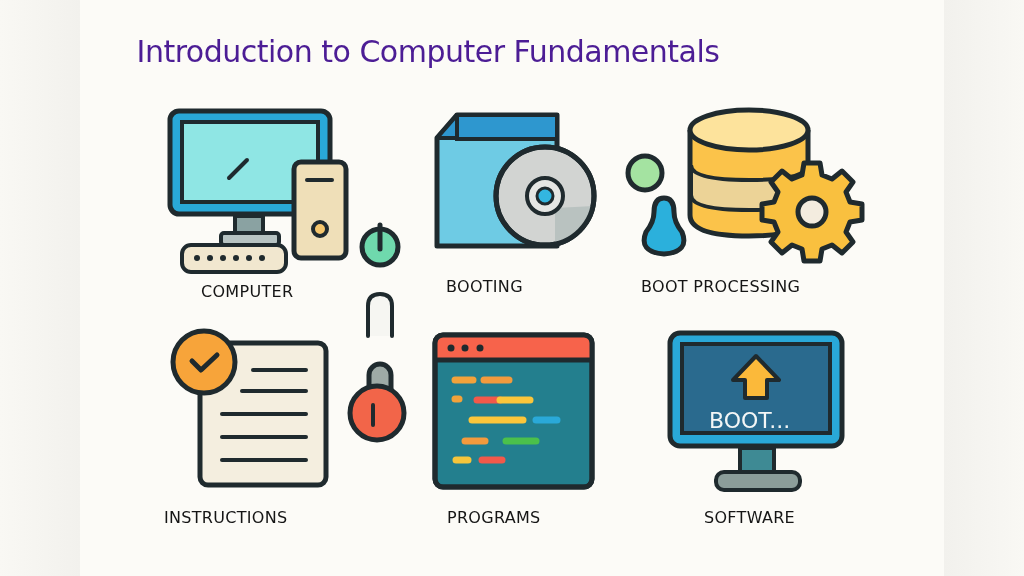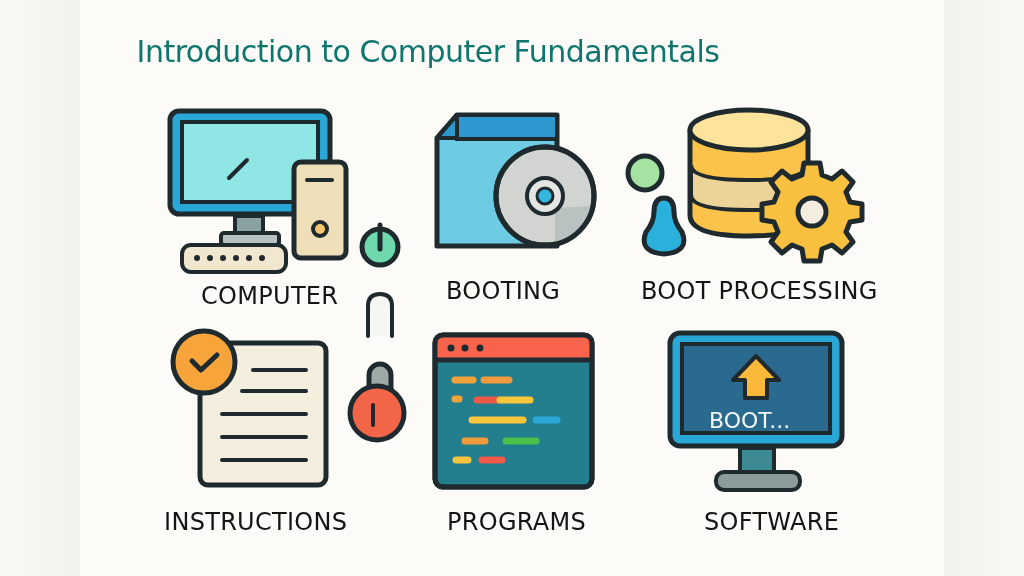--- a/index.html
+++ b/index.html
@@ -11,25 +11,25 @@
     .canvas {
       position: absolute; left: 80px; top: 0; width: 864px; height: 576px;
       background: #fcfbf7;
     }
     .side-shade-l { position:absolute; left:0; top:0; width:80px; height:576px;
       background: linear-gradient(to right, #f9f8f4, #f2f1ed); }
     .side-shade-r { position:absolute; right:0; top:0; width:80px; height:576px;
       background: linear-gradient(to left, #f9f8f4, #f2f1ed); }
     .title {
       position: absolute; left: 0; width: 856px; top: 34px; text-align: center;
-      font-family: "DejaVu Sans", sans-serif; font-size: 30px; color: #0f766e;
+      font-family: "DejaVu Sans", sans-serif; font-size: 30px; color: #4c1d95;
       letter-spacing: -0.5px;
     }
     .label {
-      position: absolute; font-family: "DejaVu Sans", sans-serif; font-size: 24px;
+      position: absolute; font-family: "DejaVu Sans", sans-serif; font-size: 16px;
       color: #151515; letter-spacing: 0.3px; white-space: nowrap;
     }
     svg.icon { position: absolute; overflow: visible; }
   </style>
 </head>
 <body>
 
 <div class="side-shade-l"></div>
 <div class="side-shade-r"></div>
 <div class="canvas"></div>

